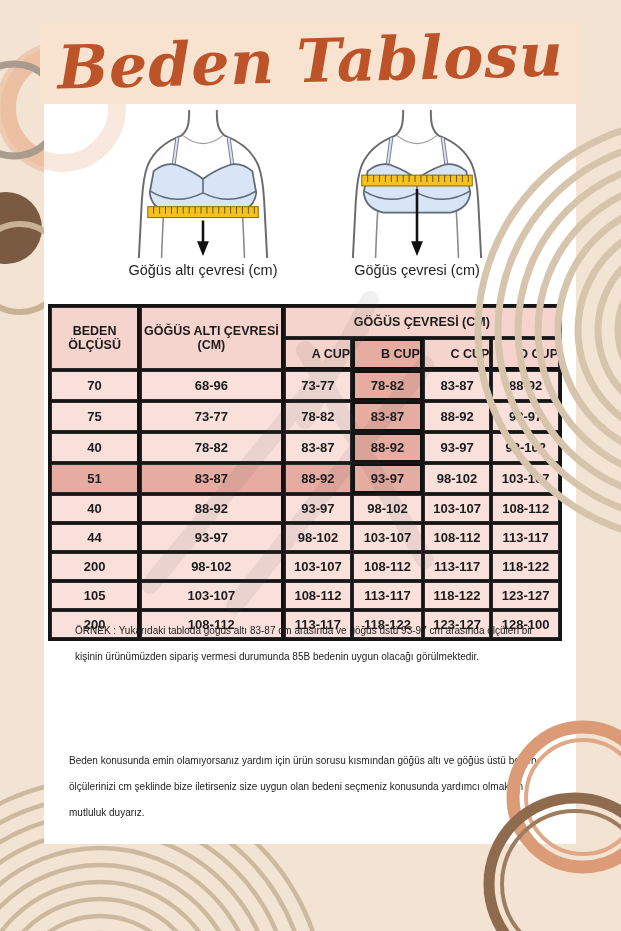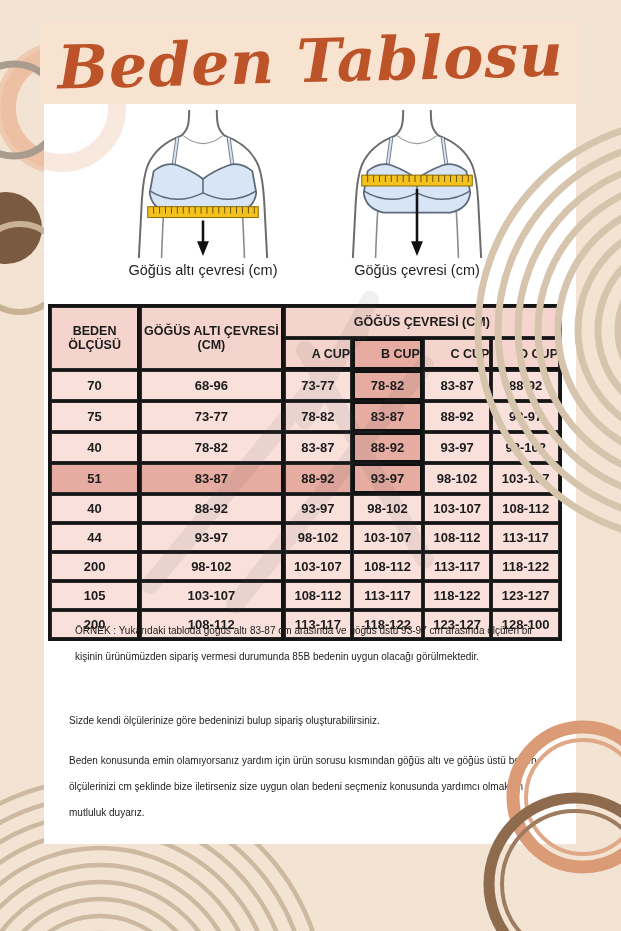--- a/index.html
+++ b/index.html
@@ -216,21 +216,20 @@
           <td class="sep-r">108-112</td>
           <td class="">113-117</td>
           <td class="">118-122</td>
           <td class="">123-127</td>
           <td class="">128-100</td>
         </tr>
       </tbody>
   </table>
 
   <div class="note note-example">ÖRNEK : Yukarıdaki tabloda göğüs altı 83-87 cm arasında ve göğüs üstü 93-97 cm arasında ölçülen bir kişinin ürünümüzden sipariş vermesi durumunda 85B bedenin uygun olacağı görülmektedir.</div>
-  <div class="note note-self">Sizde kendi ölçülerinize göre bedeninizi bulup sipariş oluşturabilirsiniz.</div>
   <div class="note note-help">Beden konusunda emin olamıyorsanız yardım için ürün sorusu kısmından göğüs altı ve göğüs üstü beden ölçülerinizi cm şeklinde bize iletirseniz size uygun olan bedeni seçmeniz konusunda yardımcı olmaktan mutluluk duyarız.</div>
 
   <svg class="layer" width="621" height="931" viewBox="0 0 621 931">
     <defs>
       <clipPath id="cardclip">
           <rect x="44" y="104" width="532" height="740"></rect>
         </clipPath>
     </defs>
 
     <g stroke="#4a4a4a" stroke-width="18" opacity="0.08" stroke-linecap="round">

